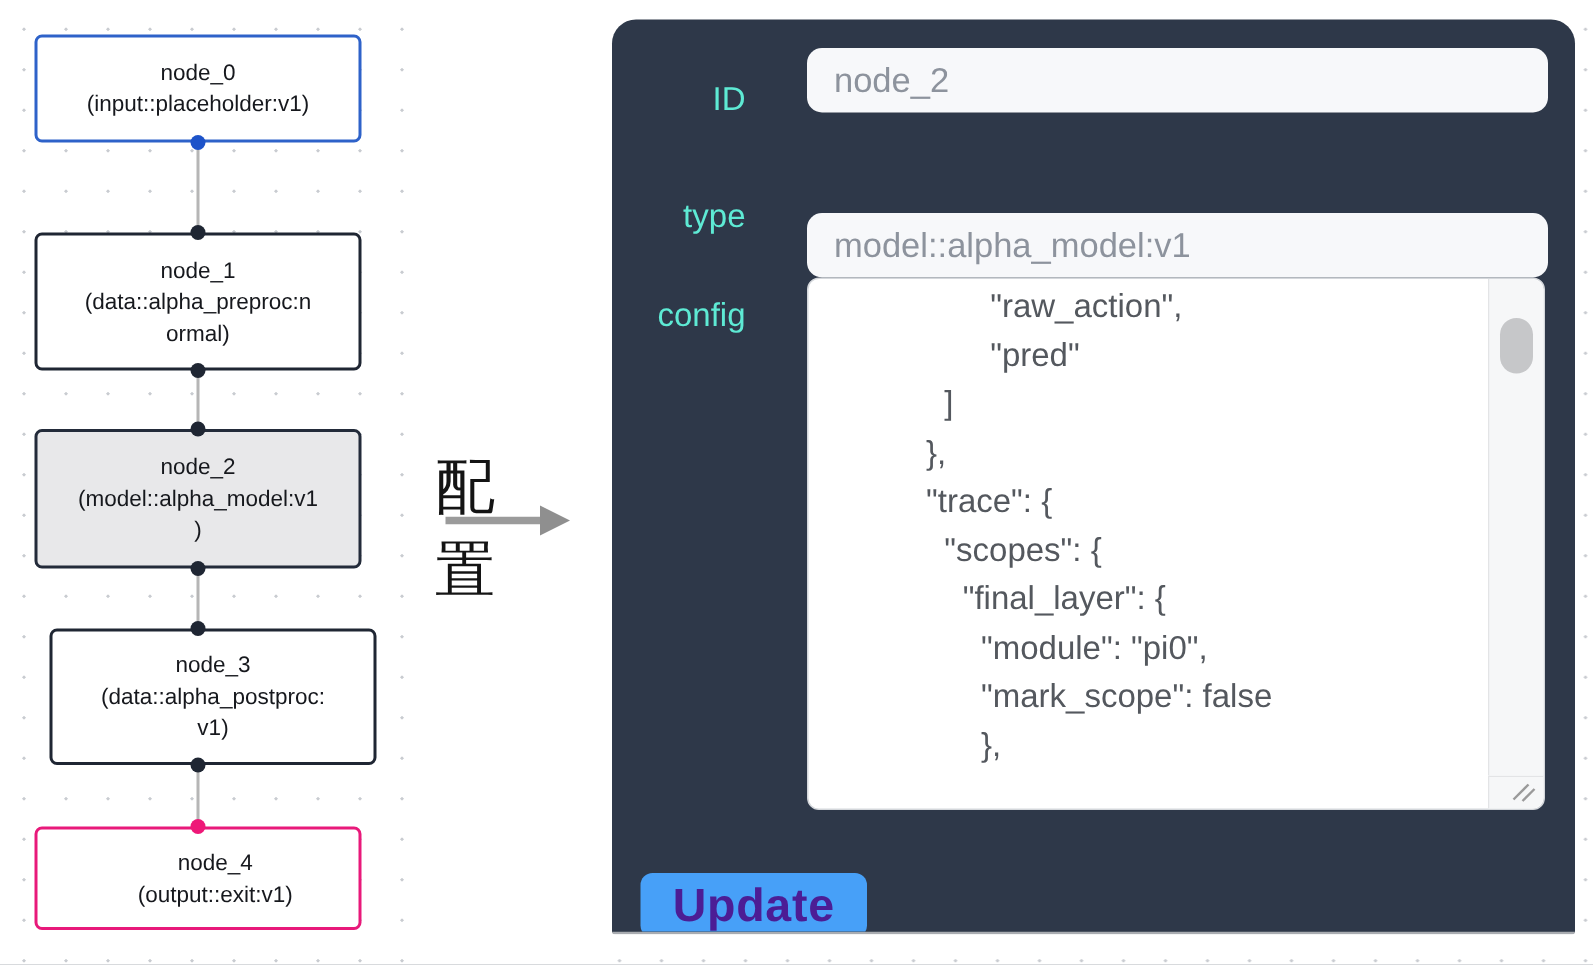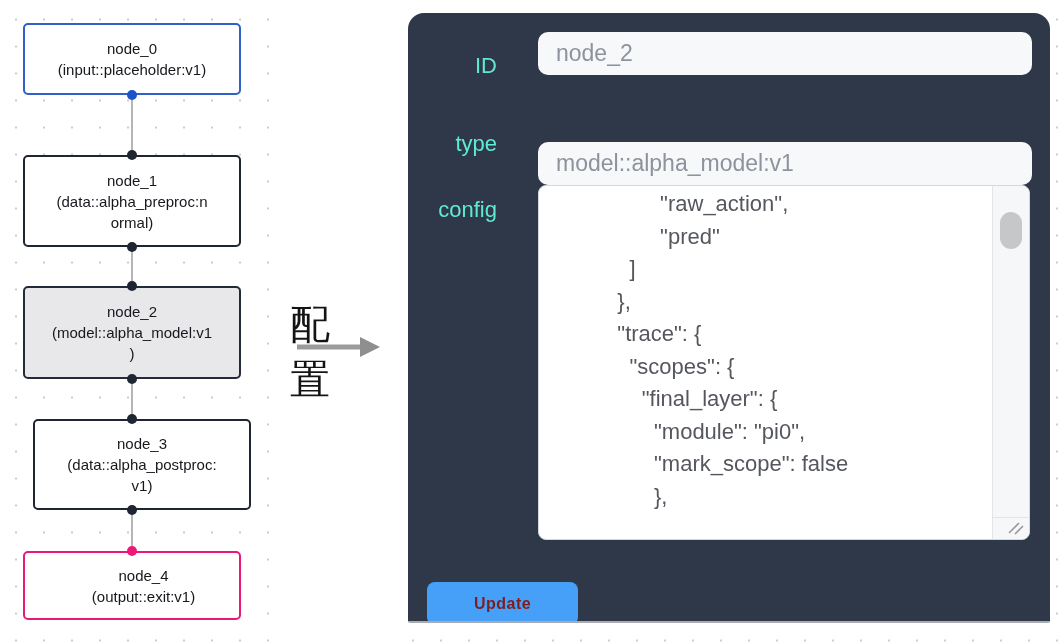--- a/index.html
+++ b/index.html
@@ -60,22 +60,22 @@
   }
   .vscroll-thumb { position:absolute; left:7px; top:26px; width:22px; height:37px;
     border-radius:11px; background:#c6c7c9; }
   .scroll-corner {
     position:absolute; right:0; bottom:0; width:37px; height:22px;
     background:#f6f7f8; border-left:1px solid #e3e4e6; border-top:1px solid #e3e4e6;
     border-radius:0 0 8px 0;
   }
   .update-btn {
     position:absolute; left:19px; top:569px; width:151px; height:43px;
-    border:none; border-radius:8px; background:#47a0f8; color:#7f1d1d;
-    font-family:"Liberation Sans", sans-serif; font-size:16px; font-weight:700;
+    border:none; border-radius:8px; background:#47a0f8; color:#4c1d95;
+    font-family:"Liberation Sans", sans-serif; font-size:31px; font-weight:700;
     letter-spacing:0.5px; cursor:pointer;
   }
 </style>
 </head>
 <body>
 
 <div class="app">
 
   <div class="canvas-left dot-grid">
       <div class="edge" style="left: 131px; top: 95px; height: 60px; background: rgb(182, 182, 182);"></div>

